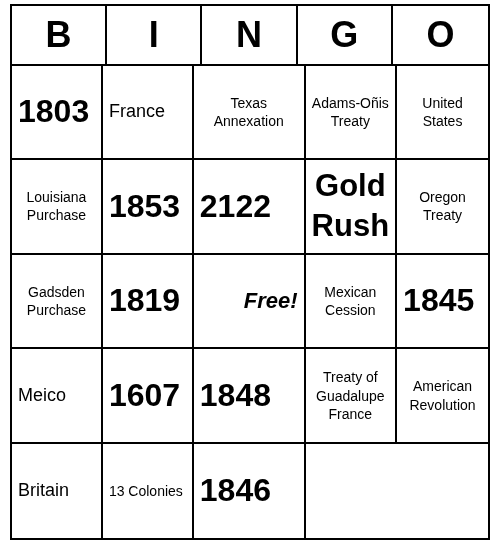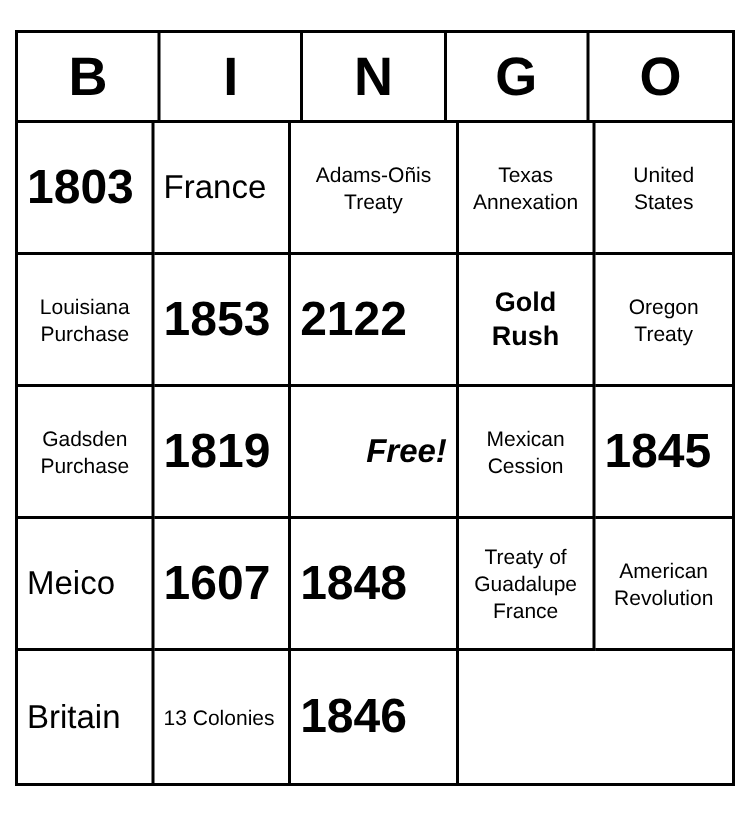--- a/index.html
+++ b/index.html
@@ -70,21 +70,21 @@
       font-size: 14px;
       line-height: 1.3;
     }
 
     .cell-text.xlarge {
       font-size: 32px;
       font-weight: bold;
     }
 
     .cell-text.medium {
-      font-size: 22px;
+      font-size: 18px;
     }
 
     .cell-text.free {
       font-size: 22px;
       font-style: italic;
       margin-left: 44px;
     }
   </style>
 </head>
 <body>
@@ -98,39 +98,39 @@
       <div class="bingo-header-cell">O</div>
     </div>
   <div class="bingo-grid">
   <div class="bingo-cell">
         <span class="cell-text xlarge">1803</span>
       </div>
       <div class="bingo-cell">
         <span class="cell-text medium">France</span>
       </div>
       <div class="bingo-cell">
-        <span class="cell-text">Adams-Oñis Treaty</span>
+        <span class="cell-text">Texas Annexation</span>
       </div>
       <div class="bingo-cell">
-        <span class="cell-text">Texas Annexation</span>
+        <span class="cell-text">Adams-Oñis Treaty</span>
       </div>
       <div class="bingo-cell">
         <span class="cell-text">United States</span>
       </div>
       <div class="bingo-cell">
         <span class="cell-text">Louisiana Purchase</span>
       </div>
       <div class="bingo-cell">
         <span class="cell-text xlarge">1853</span>
       </div>
       <div class="bingo-cell">
         <span class="cell-text xlarge">2122</span>
       </div>
       <div class="bingo-cell">
-        <span class="cell-text xlarge" style="font-size: 18px; font-weight: bold;">Gold Rush</span>
+        <span class="cell-text xlarge" style="font-size: 31px; font-weight: bold;">Gold Rush</span>
       </div>
       <div class="bingo-cell">
         <span class="cell-text">Oregon Treaty</span>
       </div>
       <div class="bingo-cell">
         <span class="cell-text">Gadsden Purchase</span>
       </div>
       <div class="bingo-cell">
         <span class="cell-text xlarge">1819</span>
       </div>

